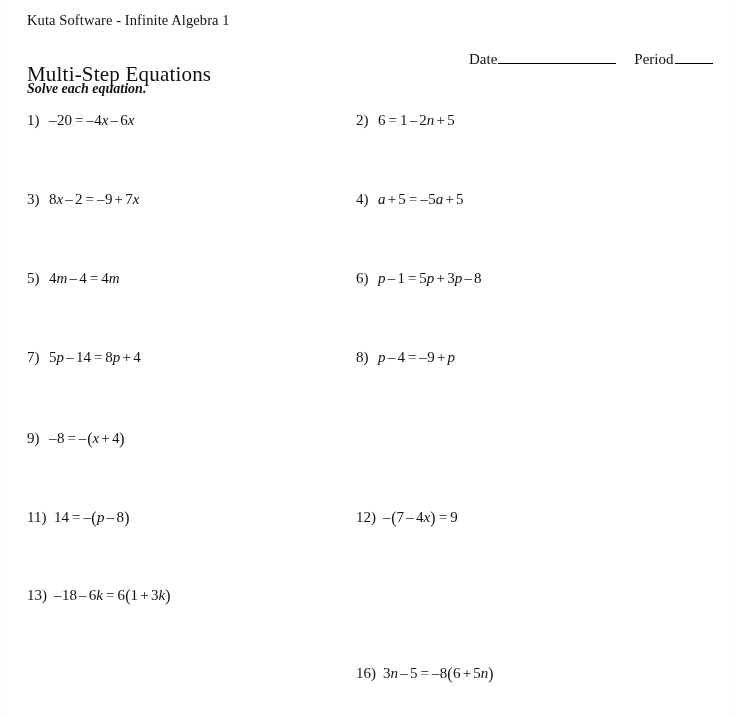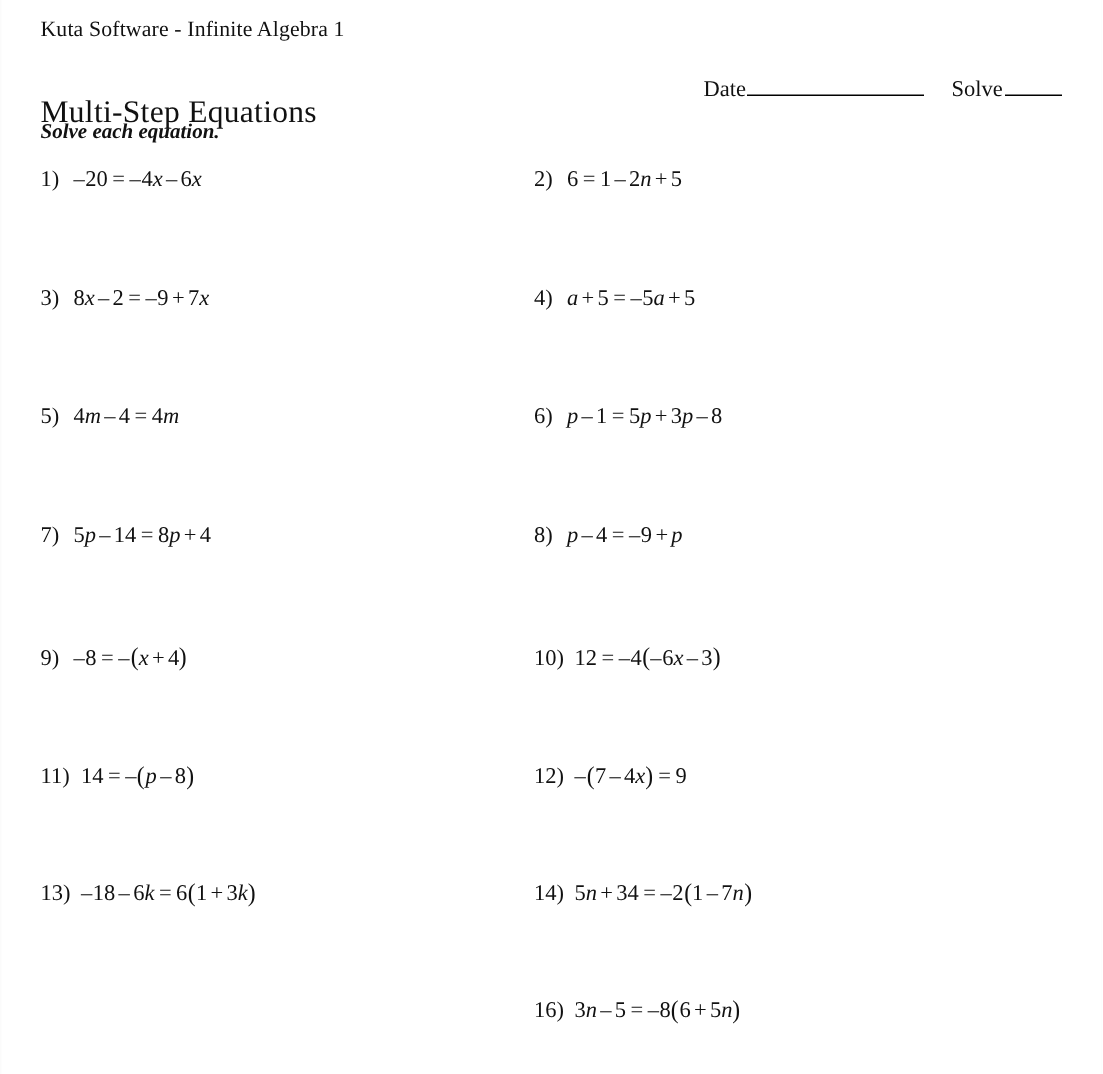--- a/index.html
+++ b/index.html
@@ -147,21 +147,21 @@
   <div class="header">
 
     <div class="kuta-line">Kuta Software - Infinite Algebra 1</div>
 
     <div class="worksheet-title">Multi-Step Equations</div>
 
     <div class="directions">Solve each equation.</div>
 
 
     <div class="date-row">
-      <span>Date</span><span class="fill-rule rule-date"></span><span class="gap-md"></span><span>Solve</span><span class="fill-rule rule-period"></span>
+      <span>Date</span><span class="fill-rule rule-date"></span><span class="gap-md"></span><span>Period</span><span class="fill-rule rule-period"></span>
     </div>
 
   </div>
 
   <div class="problems">
 
     <div class="problem col-left" style="top:113px">
       <span class="pnum">1)</span><span class="eq"><span class="neg">–</span>20<span class="eqs">=</span><span class="neg">–</span>4<span class="v">x</span><span class="op">–</span>6<span class="v">x</span></span>
     </div>
     <div class="problem col-right" style="top:113px">
@@ -185,36 +185,30 @@
     <div class="problem col-left" style="top:350px">
       <span class="pnum">7)</span><span class="eq">5<span class="v">p</span><span class="op">–</span>14<span class="eqs">=</span>8<span class="v">p</span><span class="op">+</span>4</span>
     </div>
     <div class="problem col-right" style="top:350px">
       <span class="pnum">8)</span><span class="eq"><span class="v">p</span><span class="op">–</span>4<span class="eqs">=</span><span class="neg">–</span>9<span class="op">+</span><span class="v">p</span></span>
     </div>
 
     <div class="problem col-left" style="top:429px">
       <span class="pnum">9)</span><span class="eq"><span class="neg">–</span>8<span class="eqs">=</span><span class="neg">–</span><span class="paren">(</span><span class="v">x</span><span class="op">+</span>4<span class="paren">)</span></span>
     </div>
-    <div class="problem col-right" style="top:429px">
-      <span class="pnum wide">10)</span><span class="eq">12<span class="eqs">=</span><span class="neg">–</span>4<span class="paren">(</span><span class="neg">–</span>6<span class="v">x</span><span class="op">–</span>3<span class="paren">)</span></span>
-    </div>
 
     <div class="problem col-left" style="top:508px">
       <span class="pnum wide">11)</span><span class="eq">14<span class="eqs">=</span><span class="neg">–</span><span class="paren">(</span><span class="v">p</span><span class="op">–</span>8<span class="paren">)</span></span>
     </div>
     <div class="problem col-right" style="top:508px">
       <span class="pnum wide">12)</span><span class="eq"><span class="neg">–</span><span class="paren">(</span>7<span class="op">–</span>4<span class="v">x</span><span class="paren">)</span><span class="eqs">=</span>9</span>
     </div>
 
     <div class="problem col-left" style="top:586px">
       <span class="pnum wide">13)</span><span class="eq"><span class="neg">–</span>18<span class="op">–</span>6<span class="v">k</span><span class="eqs">=</span>6<span class="paren">(</span>1<span class="op">+</span>3<span class="v">k</span><span class="paren">)</span></span>
     </div>
-    <div class="problem col-right" style="top:586px">
-      <span class="pnum wide">14)</span><span class="eq">5<span class="v">n</span><span class="op">+</span>34<span class="eqs">=</span><span class="neg">–</span>2<span class="paren">(</span>1<span class="op">–</span>7<span class="v">n</span><span class="paren">)</span></span>
-    </div>
 
     <div class="problem col-right" style="top:664px">
       <span class="pnum wide">16)</span><span class="eq">3<span class="v">n</span><span class="op">–</span>5<span class="eqs">=</span><span class="neg">–</span>8<span class="paren">(</span>6<span class="op">+</span>5<span class="v">n</span><span class="paren">)</span></span>
     </div>
 
   </div>
 </div>
 
 </body></html>

